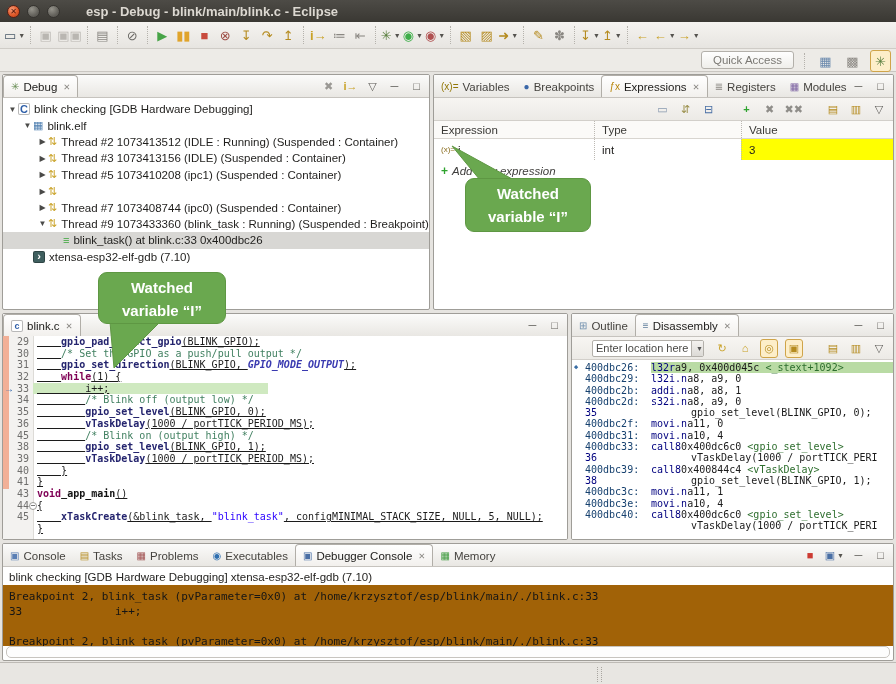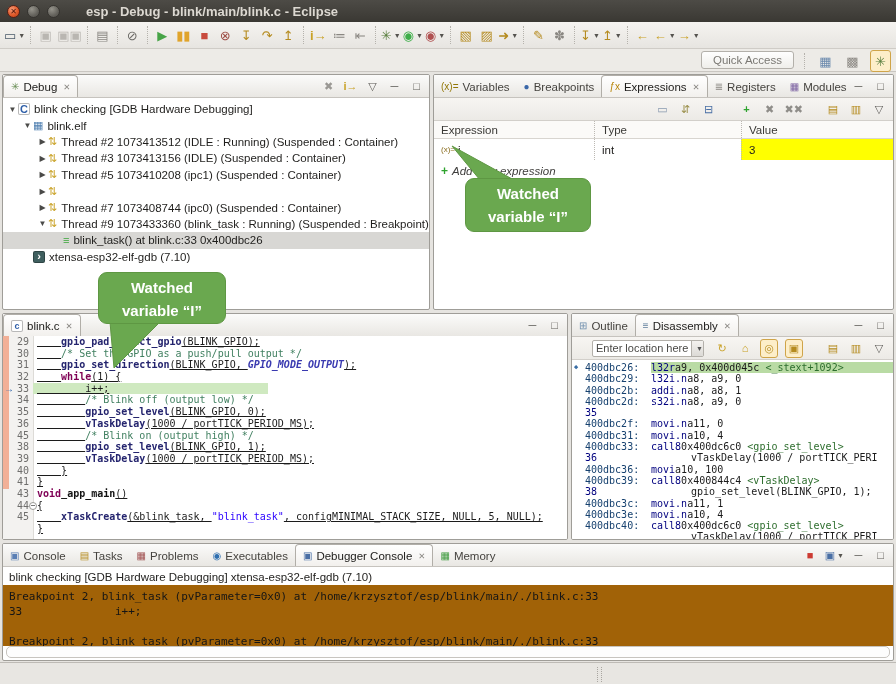--- a/index.html
+++ b/index.html
@@ -505,26 +505,25 @@
           <span class="tbtn">
             <span class="gl" style="color: rgb(90, 88, 85);">▽</span>
           </span>
         </span>
     </div>
     <div class="dis-content" id="disasm-lines">
         <div class="dr hl"><span class="dmark">◆</span><span class="da">400dbc26:</span><span class="rest"><span class="di">l32r</span><span class="do">a9, 0x400d045c </span><span class="dg">&lt;_stext+1092&gt;</span></span></div>
         <div class="dr"><span class="da">400dbc29:</span><span class="rest"><span class="di">l32i.n</span><span class="do">a8, a9, 0</span></span></div>
         <div class="dr"><span class="da">400dbc2b:</span><span class="rest"><span class="di">addi.n</span><span class="do">a8, a8, 1</span></span></div>
         <div class="dr"><span class="da">400dbc2d:</span><span class="rest"><span class="di">s32i.n</span><span class="do">a8, a9, 0</span></span></div>
-        <div class="dr"><span class="dn">35</span></div>
+        <div class="dr"><span class="dn">35</span><span class="ds rest">gpio_set_level(BLINK_GPIO, 0);</span></div>
         <div class="dr"><span class="da">400dbc2f:</span><span class="rest"><span class="di">movi.n</span><span class="do">a11, 0</span></span></div>
         <div class="dr"><span class="da">400dbc31:</span><span class="rest"><span class="di">movi.n</span><span class="do">a10, 4</span></span></div>
         <div class="dr"><span class="da">400dbc33:</span><span class="rest"><span class="di">call8</span><span class="do">0x400dc6c0 </span><span class="dg">&lt;gpio_set_level&gt;</span></span></div>
         <div class="dr"><span class="dn">36</span><span class="ds rest">vTaskDelay(1000 / portTICK_PERI</span></div>
-        <div class="dr"><span class="da">400dbc36:</span><span class="rest"><span class="di">movi</span><span class="do">a10, 100</span></span></div>
         <div class="dr"><span class="da">400dbc39:</span><span class="rest"><span class="di">call8</span><span class="do">0x400844c4 </span><span class="dg">&lt;vTaskDelay&gt;</span></span></div>
         <div class="dr"><span class="dn">38</span><span class="ds rest">gpio_set_level(BLINK_GPIO, 1);</span></div>
         <div class="dr"><span class="da">400dbc3c:</span><span class="rest"><span class="di">movi.n</span><span class="do">a11, 1</span></span></div>
         <div class="dr"><span class="da">400dbc3e:</span><span class="rest"><span class="di">movi.n</span><span class="do">a10, 4</span></span></div>
         <div class="dr"><span class="da">400dbc40:</span><span class="rest"><span class="di">call8</span><span class="do">0x400dc6c0 </span><span class="dg">&lt;gpio_set_level&gt;</span></span></div>
         <div class="dr"><span class="dn"></span><span class="ds rest">vTaskDelay(1000 / portTICK_PERI</span></div>
       </div>
   </div>
 
   <div class="panel" id="console-panel" style="left:2px;top:471px;width:892px;height:118px;">

